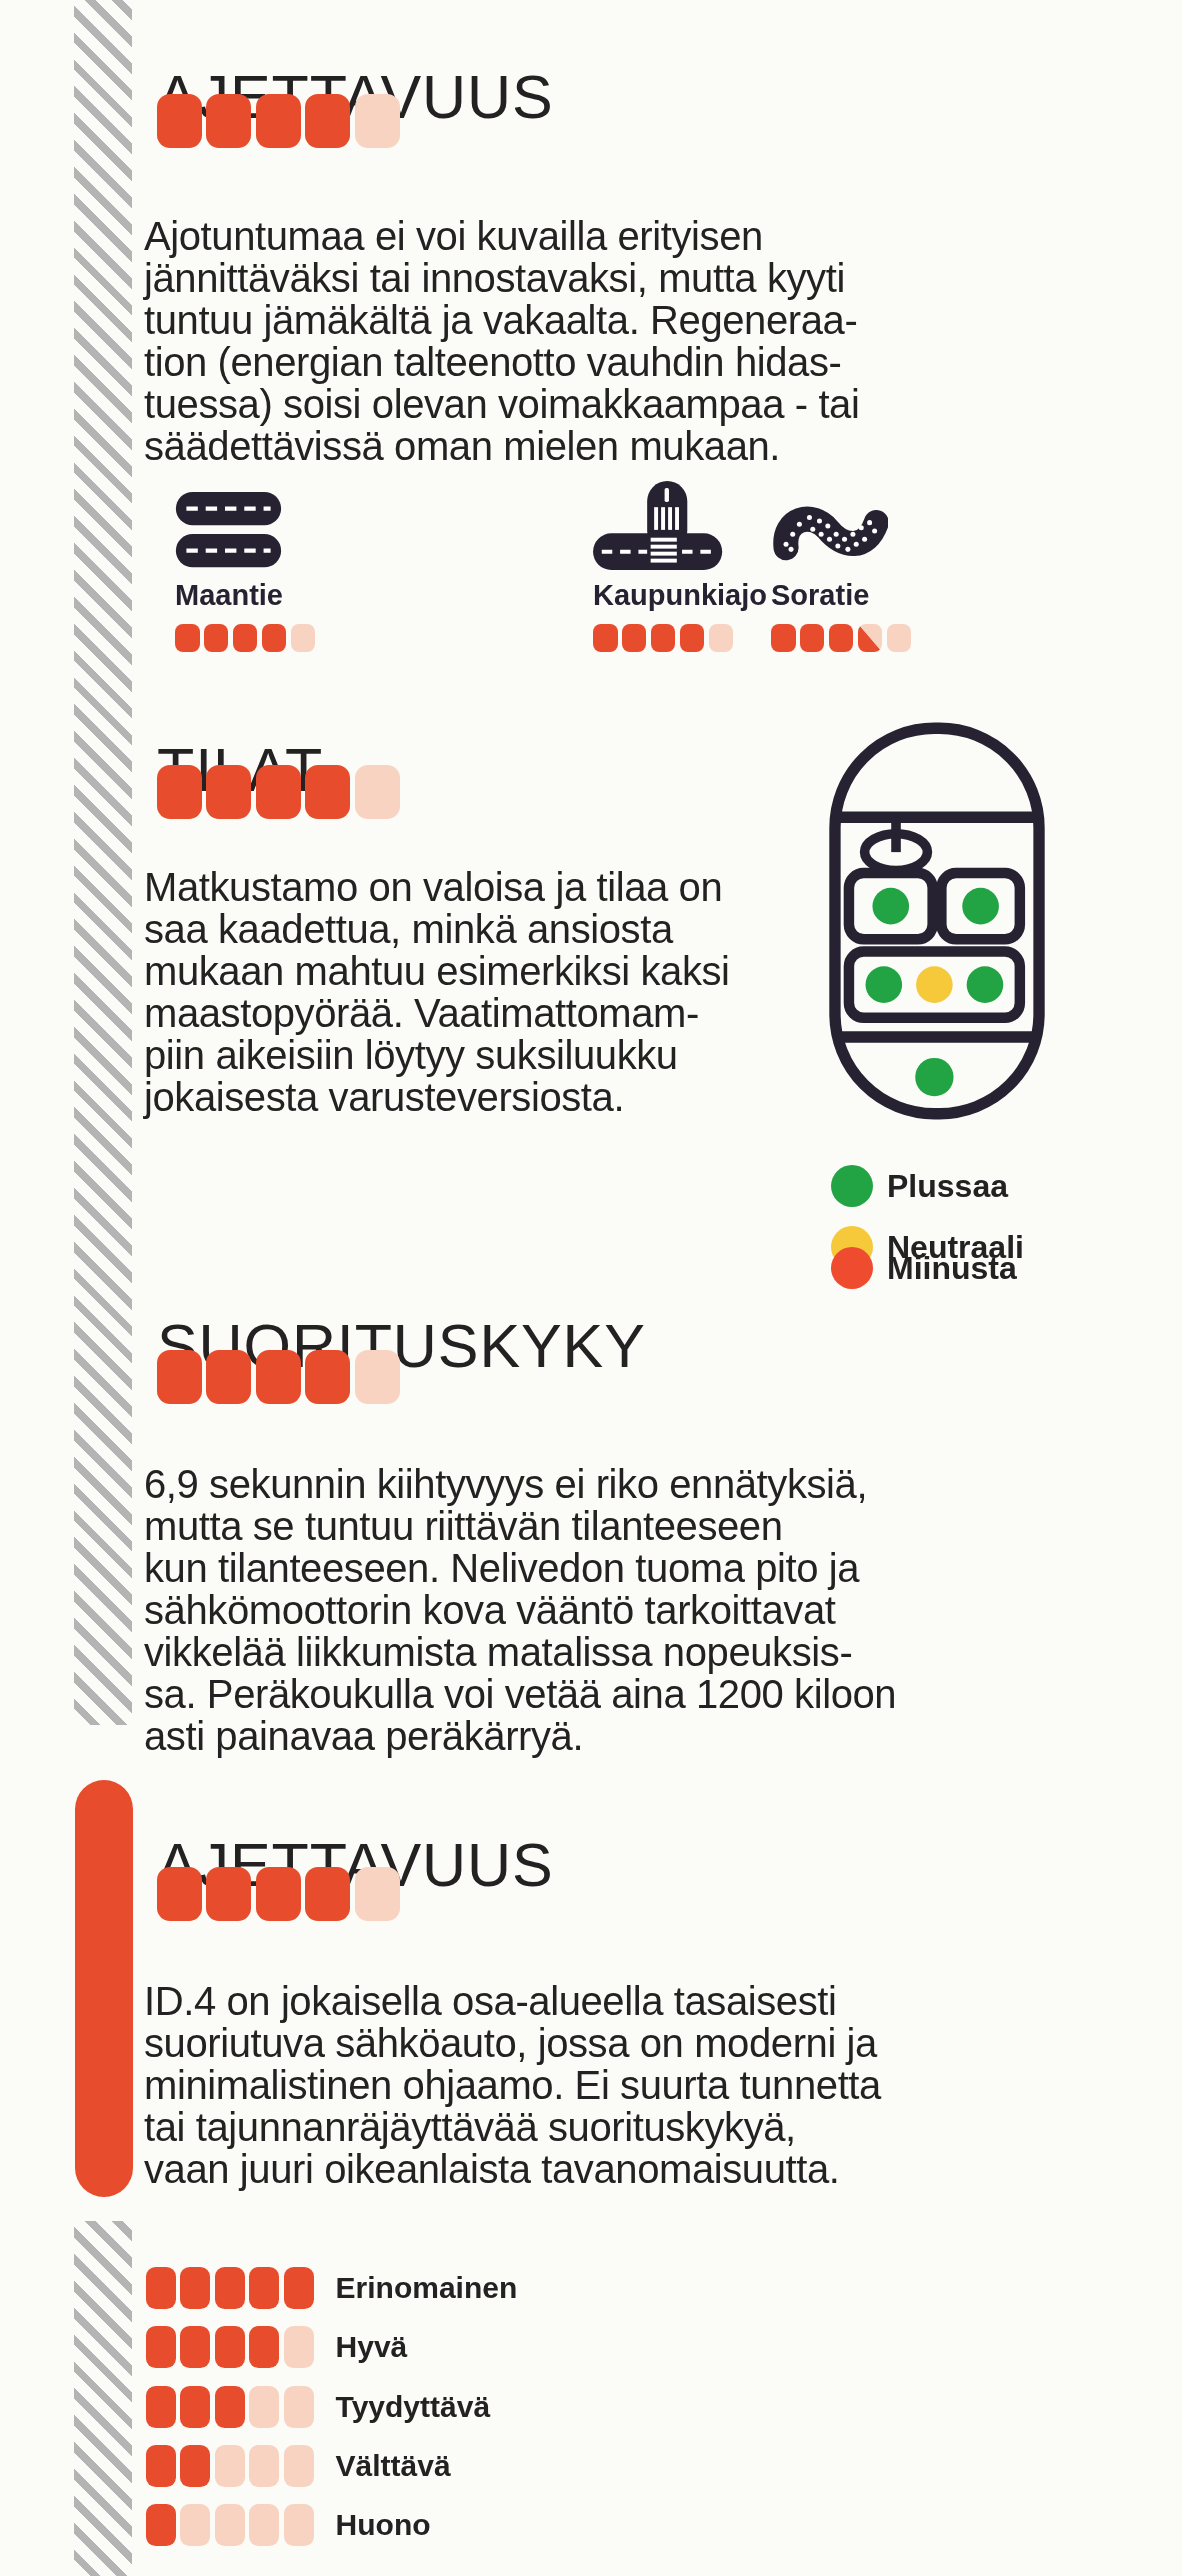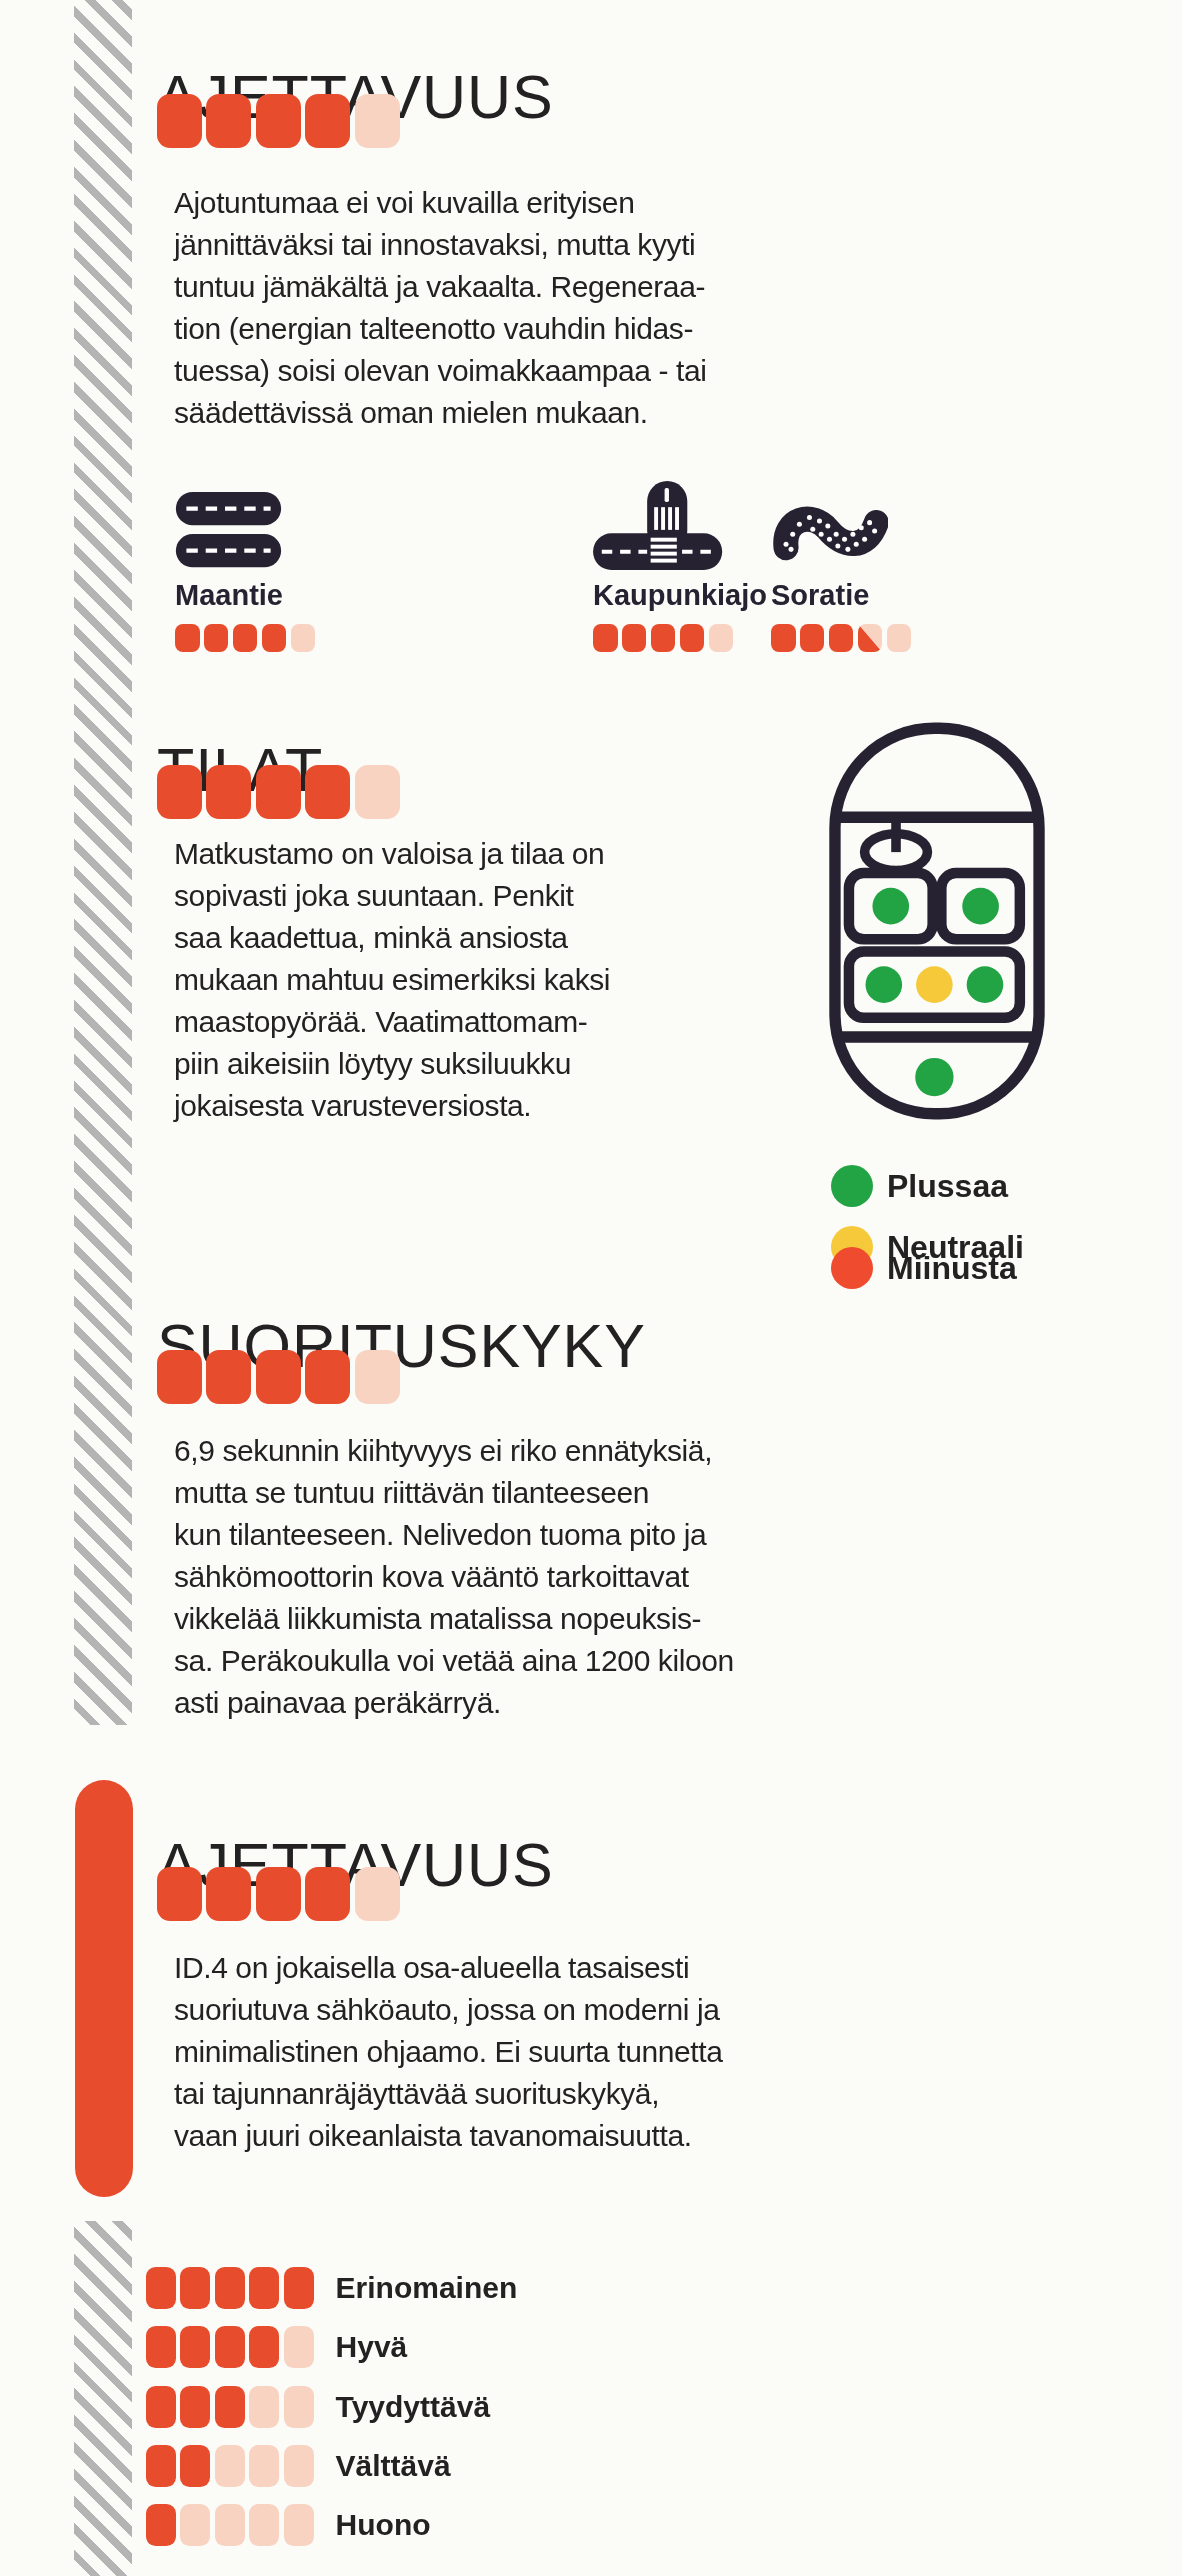--- a/index.html
+++ b/index.html
@@ -30,21 +30,21 @@
   #r-tilat{top:765px}
   #r-suorituskyky{top:1350px}
   #r-kokonaisuus{top:1867px}
   .rating .sq{width:45px;height:54px;border-radius:13px;display:inline-block;}
   .rating.sm .sq{width:24.5px;height:28px;border-radius:7.9px;}
   .rating.xs .sq{width:30px;height:42px;border-radius:9.6px;}
   .sq.fill{background:var(--accent,#e74c2c);}
   .sq.empty{background:var(--accent_light,#f8d3c1);}
   .sq.half{background:linear-gradient(to top right,var(--accent,#e74c2c) 49%,var(--accent_light,#f8d3c1) 51%);}
 
-  .para{position:absolute;left:174px;font-size:30px;line-height:42px;letter-spacing:-0.4px;color:var(--text,#232122);}
+  .para{position:absolute;left:144px;font-size:40px;line-height:42px;letter-spacing:-0.4px;color:var(--text,#232122);margin-top:33px;}
   #p-ajettavuus{top:182px;width:786px}
   #p-tilat{top:833px;width:646px}
   #p-suorituskyky{top:1430px;width:830px}
   #p-kokonaisuus{top:1947px;width:803px}
 
   
   .road-col{position:absolute;top:479px;margin-left:24px;}
   #road-0{left:151px}
   #road-1{left:314px}
   #road-2{left:569px}
@@ -192,21 +192,20 @@
   <h1 class="title" id="t-tilat">TILAT</h1>
   <div class="rating abs" id="r-tilat">
       <span class="sq fill"></span>
       <span class="sq fill"></span>
       <span class="sq fill"></span>
       <span class="sq fill"></span>
       <span class="sq empty"></span>
     </div>
   <div class="para" id="p-tilat">
       <div class="line">Matkustamo on valoisa ja tilaa on</div>
-      <div class="line">sopivasti joka suuntaan. Penkit</div>
       <div class="line">saa kaadettua, minkä ansiosta</div>
       <div class="line">mukaan mahtuu esimerkiksi kaksi</div>
       <div class="line">maastopyörää. Vaatimattomam-</div>
       <div class="line">piin aikeisiin löytyy suksiluukku</div>
       <div class="line">jokaisesta varusteversiosta.</div>
     </div>
 
   <div class="car-wrap">
     <svg width="218" height="400" viewBox="0 0 250 458">
       <rect class="ink-stroke" x="8" y="8" width="234" height="442" rx="114" stroke-width="13"></rect>

